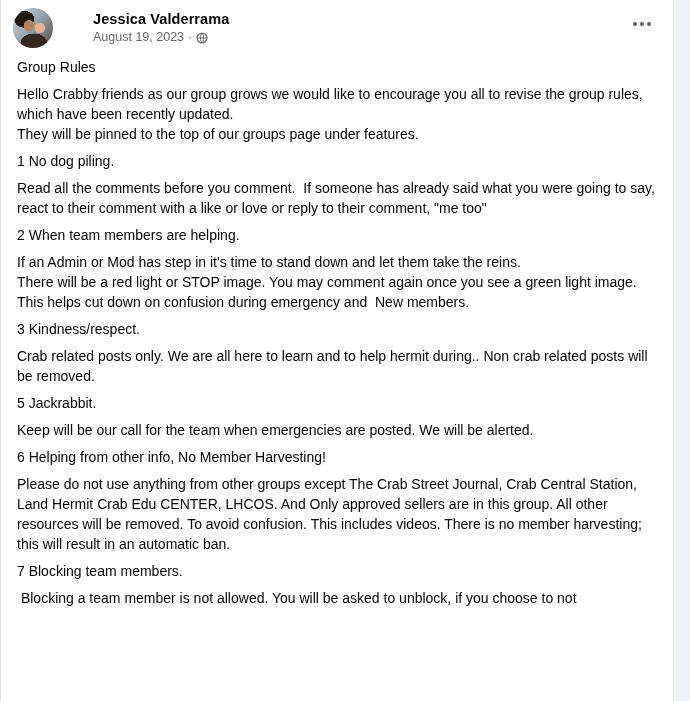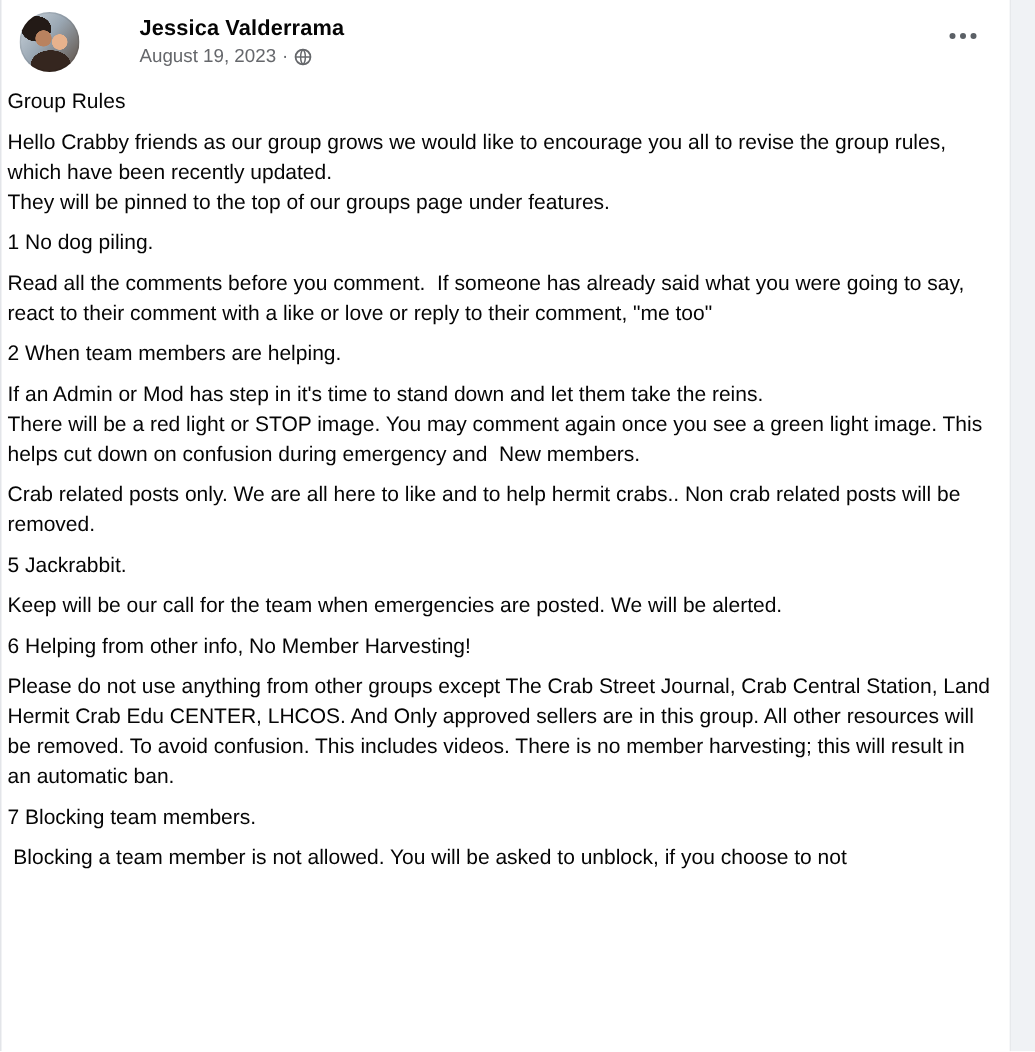--- a/index.html
+++ b/index.html
@@ -81,21 +81,21 @@
     border-radius: 4px;
     align-items: center;
   }
   .menu-btn .dot {
     width: 4px; height: 4px;
     border-radius: 50%;
     background: #5b6066;
   }
   
   .post-body {
-    padding: 9px 13px 0 4px;
+    padding: 9px 13px 0 16px;
     color: #050505;
     font-size: 14px;
     line-height: 20px;
   }
   .post-body p {
     margin: 0 0 7px 0;
     white-space: pre-wrap;
     word-wrap: break-word;
   }
 </style>
@@ -132,21 +132,22 @@
 
     <div class="post-body">
       <p>Group Rules</p>
       <p>Hello Crabby friends as our group grows we would like to encourage you all to revise the group rules, which have been recently updated.
 They will be pinned to the top of our groups page under features.</p>
       <p>1 No dog piling.</p>
       <p>Read all the comments before you comment.  If someone has already said what you were going to say, react to their comment with a like or love or reply to their comment, "me too"</p>
       <p>2 When team members are helping.</p>
       <p>If an Admin or Mod has step in it's time to stand down and let them take the reins.
 There will be a red light or STOP image. You may comment again once you see a green light image. This helps cut down on confusion during emergency and  New members.</p>
-      <p>Crab related posts only. We are all here to like and to help hermit crabs.. Non crab related posts will be removed.</p>
+      <p>3 Kindness/respect.</p>
+      <p>Crab related posts only. We are all here to learn and to help hermit during.. Non crab related posts will be removed.</p>
       <p>5 Jackrabbit.</p>
       <p>Keep will be our call for the team when emergencies are posted. We will be alerted.</p>
       <p>6 Helping from other info, No Member Harvesting!</p>
       <p>Please do not use anything from other groups except The Crab Street Journal, Crab Central Station, Land Hermit Crab Edu CENTER, LHCOS. And Only approved sellers are in this group. All other resources will be removed. To avoid confusion. This includes videos. There is no member harvesting; this will result in an automatic ban.</p>
       <p>7 Blocking team members.</p>
       <p> Blocking a team member is not allowed. You will be asked to unblock, if you choose to not</p>
     </div>
 
   </div>
   <div class="scroll-gutter"></div>

